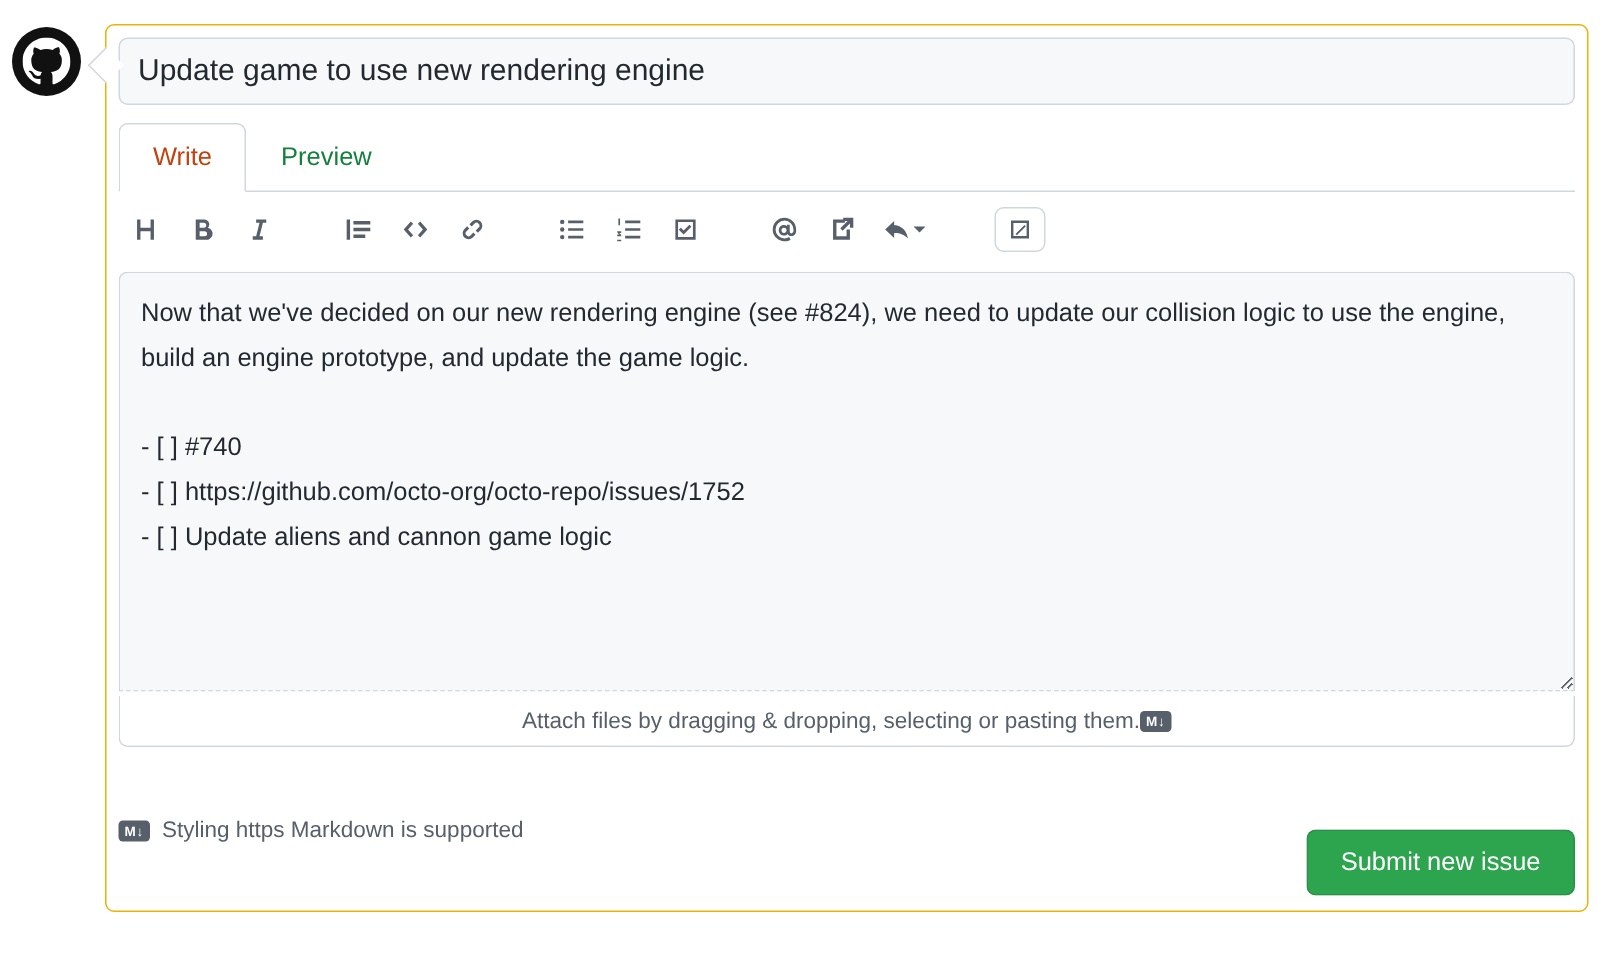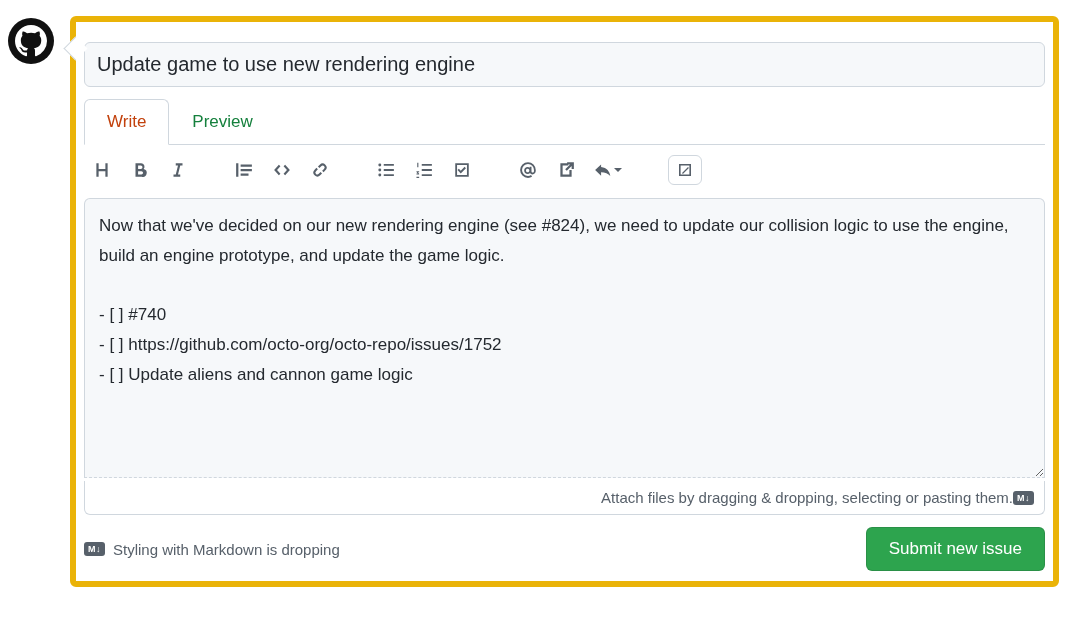--- a/index.html
+++ b/index.html
@@ -26,23 +26,23 @@
     height: 46px;
     border-radius: 50%;
     background: #111;
     display: flex;
     align-items: center;
     justify-content: center;
   }
   .avatar svg { width: 32px; height: 32px; fill: #fff; }
   .form-frame {
     flex: 1 1 auto;
-    border: 6px solid #eab308;
+    border: 1px solid #eab308;
     border-radius: 6px;
-    padding: 20px 8px 10px 8px;
+    padding: 8px 8px 10px 8px;
     position: relative;
   }
   .form-frame::before {
     content: "";
     position: absolute;
     left: -9px;
     top: 18px;
     width: 16px;
     height: 16px;
     background: #fff;
@@ -141,21 +141,21 @@
     line-height: 1.75;
     resize: vertical;
   }
   .attach-bar {
     border: 1px solid #d0d7de;
     border-top: none;
     border-radius: 0 0 6px 6px;
     padding: 8px 10px;
     display: flex;
     align-items: center;
-    justify-content: flex-end;
+    justify-content: center;
     font-size: 15px;
     color: #57606a;
   }
   .md-badge {
     font-size: 9px;
     font-weight: 800;
     letter-spacing: 0.5px;
     background: #57606a;
     color: #fff;
     padding: 2px 4px;
@@ -178,20 +178,21 @@
   .submit-btn {
     background: #2da44e;
     color: #fff;
     border: 1px solid rgba(27,31,36,0.15);
     border-radius: 6px;
     padding: 11px 22px;
     font-size: 17px;
     font-weight: 500;
     cursor: pointer;
     font-family: inherit;
+    margin-top: 43px;
   }
 </style>
 </head>
 <body>
 
 <div class="outer">
 
   <div class="avatar-wrap">
     <div class="avatar">
       <svg viewBox="0 0 16 16" aria-hidden="true">
@@ -308,19 +309,19 @@
 - [ ] Update aliens and cannon game logic</textarea>
 
     <div class="attach-bar">
       <span>Attach files by dragging &amp; dropping, selecting or pasting them.</span>
       <span class="md-badge">M↓</span>
     </div>
 
     <div class="footer-row">
       <div class="md-hint">
         <span class="md-badge">M↓</span>
-        <span>Styling with Markdown is dropping</span>
+        <span>Styling https Markdown is supported</span>
       </div>
       <button class="submit-btn">Submit new issue</button>
     </div>
 
   </div>
 </div>
 
 </body></html>

